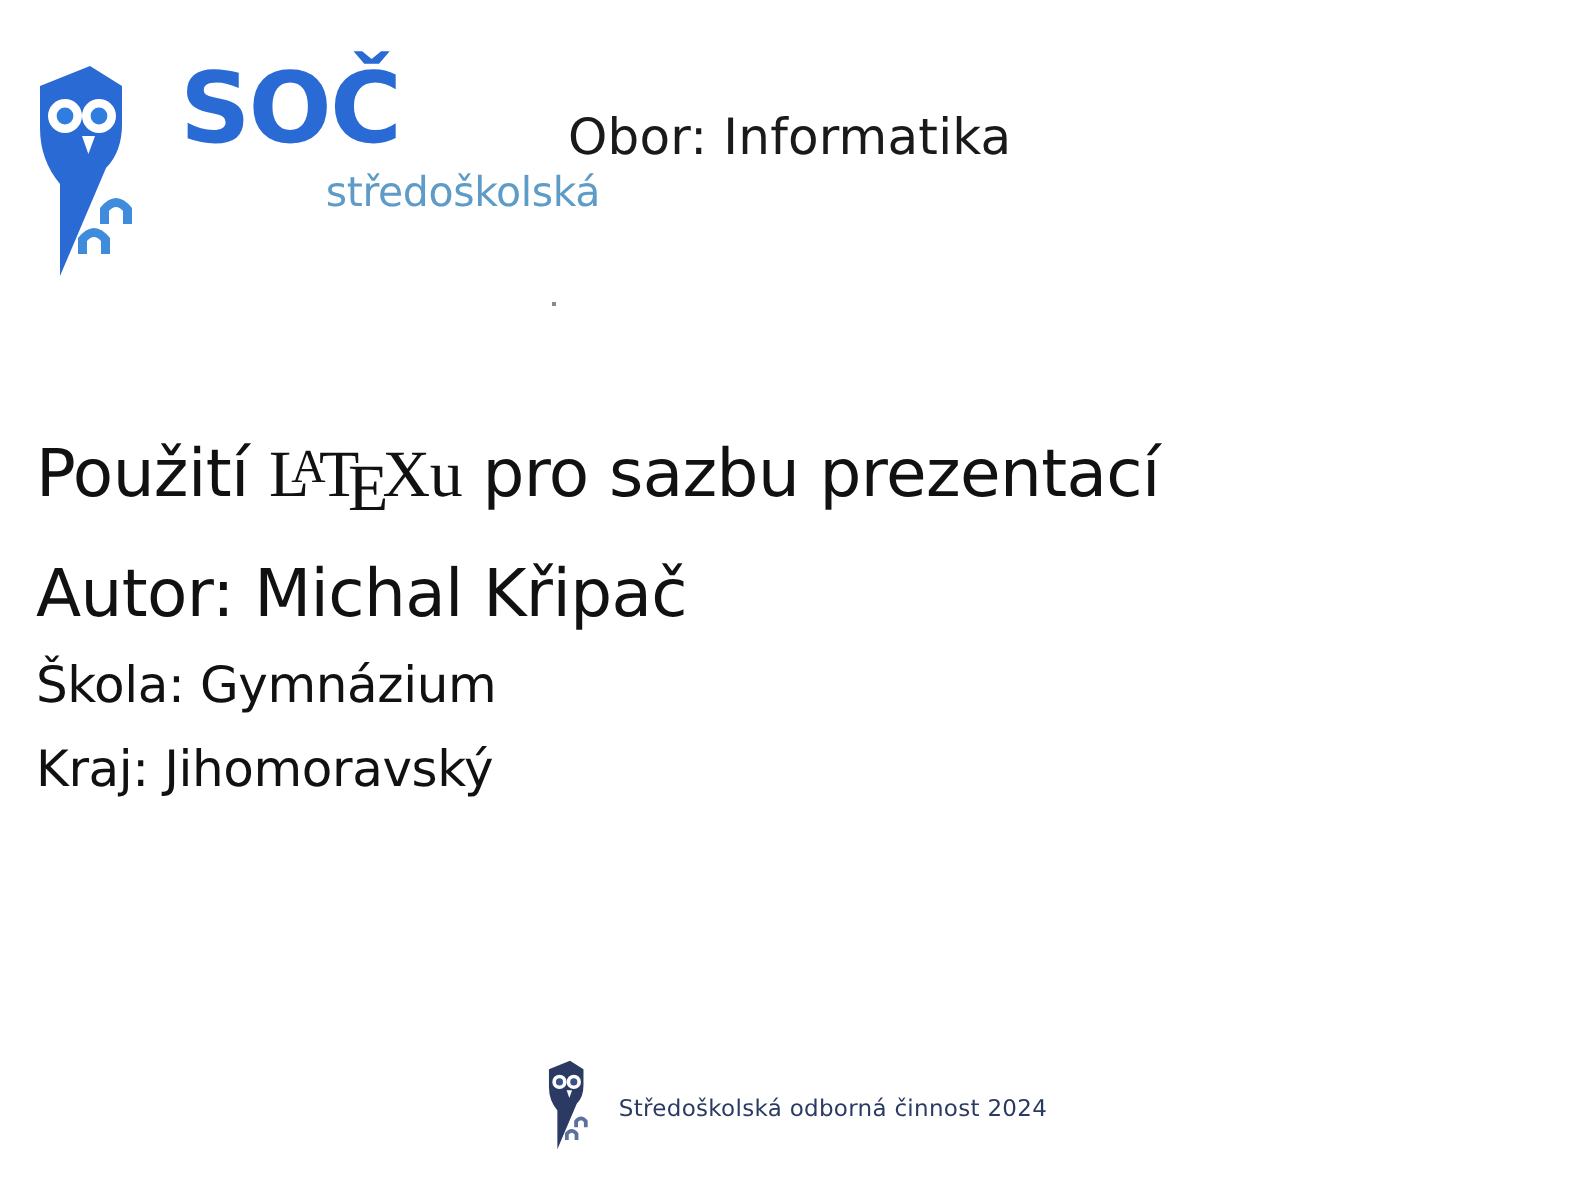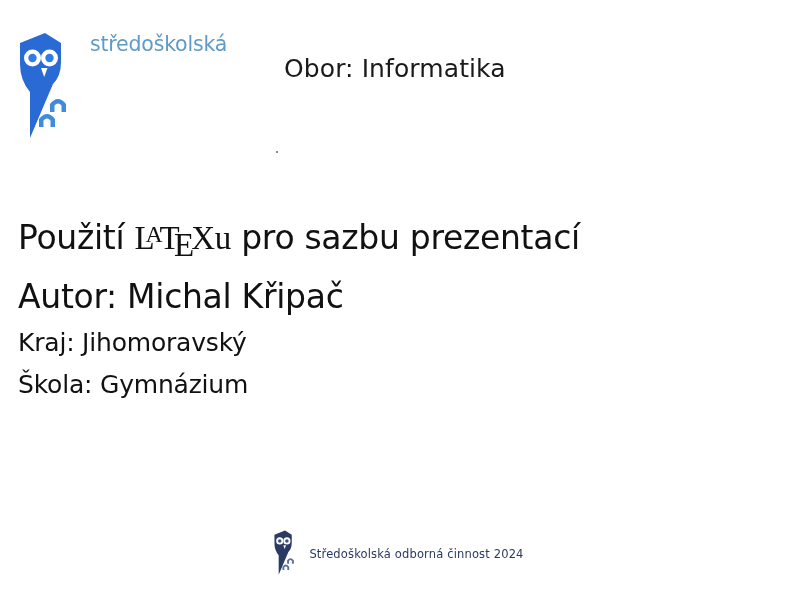--- a/index.html
+++ b/index.html
@@ -51,20 +51,21 @@
     white-space: nowrap;
   }
   .soc-sub-line {
     font-family: "DejaVu Sans", sans-serif;
     font-weight: 400;
     font-size: 20.5px;
     line-height: 23px;
     letter-spacing: -0.2px;
     color: #5e9bc7;
     white-space: nowrap;
+    text-align: right;
   }
   #soc-sub-1 { margin-top: 3px; }
 
   
   #obor-line {
     position: absolute;
     left: 284px;
     top: 57px;
     font-family: "DejaVu Sans", sans-serif;
     font-size: 25px;
@@ -189,38 +190,39 @@
         <circle cx="35.5" cy="26" r="4.2" fill="#2f7de0"></circle>
 
         <path d="M27 36 L33.5 36 L30.2 45 Z" fill="#ffffff"></path>
 
         <path d="M36 72 Q44 62 52 72 L52 80 L47.5 80 L47.5 73.5 Q44 69.5 40.5 73.5 L40.5 80 L36 80 Z" fill="#3f8bdc"></path>
         <path d="M25 87 Q33 77 41 87 L41 95 L36.5 95 L36.5 88.5 Q33 84.5 29.5 88.5 L29.5 95 L25 95 Z" fill="#3f8bdc"></path>
       </svg>
     </div>
 
     <div id="soc-wordmark">
+      <div id="soc-acronym">SOČ</div>
       <div class="soc-sub-line" id="soc-sub-1">středoškolská</div>
     </div>
 
   </div>
 
   <div id="obor-line">Obor: Informatika</div>
 
   <div id="stray-dot"></div>
 
   <div id="title-block">
 
     <div id="presentation-title"><span>Použití </span><span class="latex-logo"><span class="lx-l">L</span><span class="lx-a">A</span><span class="lx-t">T</span><span class="lx-e">E</span><span class="lx-x">X</span><span>u</span></span><span> pro sazbu prezentací</span></div>
 
     <div id="author-line">Autor:  Michal Křipač</div>
 
+    <div class="meta-line" id="school-line">Škola:  Gymnázium</div>
+
     <div class="meta-line" id="region-line">Kraj:  Jihomoravský</div>
-
-    <div class="meta-line" id="school-line">Škola:  Gymnázium</div>
 
   </div>
 
   <div id="footer">
 
     <div id="footer-owl">
       <svg viewBox="0 0 62 114" width="30" height="48" xmlns="http://www.w3.org/2000/svg">
         <path d="M31 1 L47 11 L47 30 Q47 44 39 52 L16 106 L16 60 Q6 48 6 32 L6 11 Z" fill="#2a3a63"></path>
         <circle cx="18.5" cy="26" r="8.5" fill="#ffffff"></circle>
         <circle cx="35.5" cy="26" r="8.5" fill="#ffffff"></circle>

